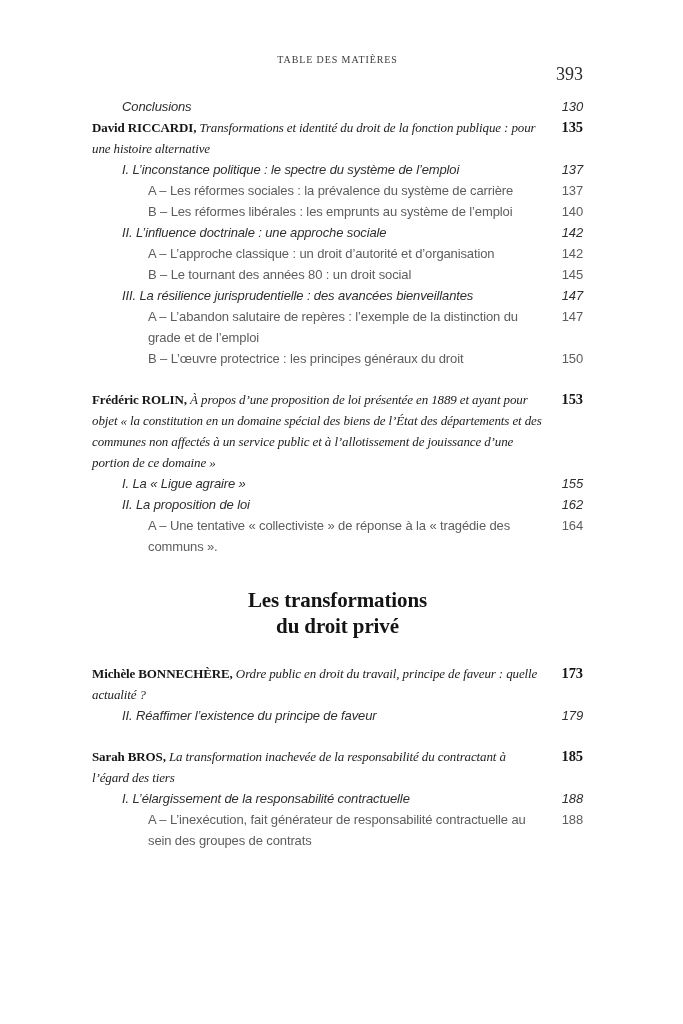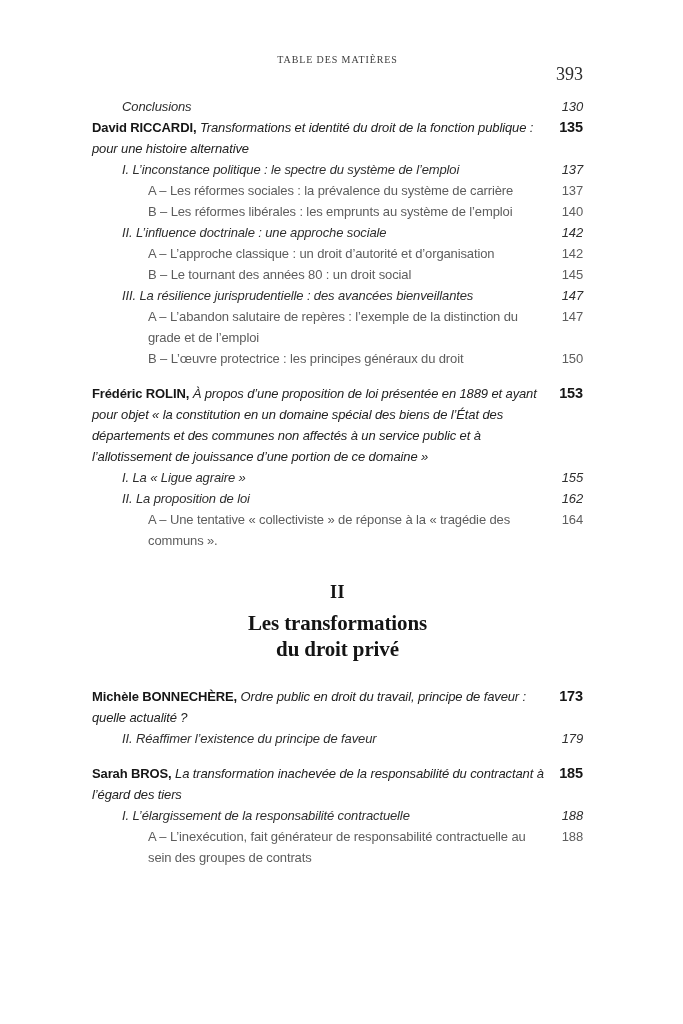--- a/index.html
+++ b/index.html
@@ -66,22 +66,22 @@
   
   .lvl1 .entry-text {
     padding-left: 58px;
     text-indent: -28px;
   }
   .lvl1 { color: #2e2e2e; font-style: italic; }
   .lvl2 .entry-text {
     padding-left: 56px;
   }
   .lvl2 { color: #5d5d5d; }
-  .author { color: #1a1a1a; }
-  .author.spaced { margin-top: 14px; }
+  .author { color: #1a1a1a; font-family: Liberation Serif, serif; }
+  .author.spaced { margin-top: 20px; }
   .author-name { font-weight: bold; color: #161616; }
   .work-title { font-style: italic; color: #222222; }
   .author .entry-page {
     font-size: 14.5px;
     font-weight: bold;
     color: #161616;
   }
   
   .section {
     text-align: center;
@@ -165,21 +165,20 @@
       </div>
       <div class="entry lvl1">
         <div class="entry-text">II. La proposition de loi</div>
         <div class="entry-page">162</div>
       </div>
       <div class="entry lvl2">
         <div class="entry-text">A – Une tentative « collectiviste » de réponse à la « tragédie des communs ».</div>
         <div class="entry-page">164</div>
       </div>
       <div class="section">
-        <div class="section-numeral">II</div>
         <div class="section-line">Les transformations</div>
         <div class="section-line">du droit privé</div>
       </div>
       <div class="entry author">
         <div class="entry-text"><span class="author-name">Michèle BONNECHÈRE,</span> <span class="work-title">Ordre public en droit du travail, principe de faveur : quelle actualité ?</span></div>
         <div class="entry-page">173</div>
       </div>
       <div class="entry lvl1">
         <div class="entry-text">II. Réaffimer l’existence du principe de faveur</div>
         <div class="entry-page">179</div>

